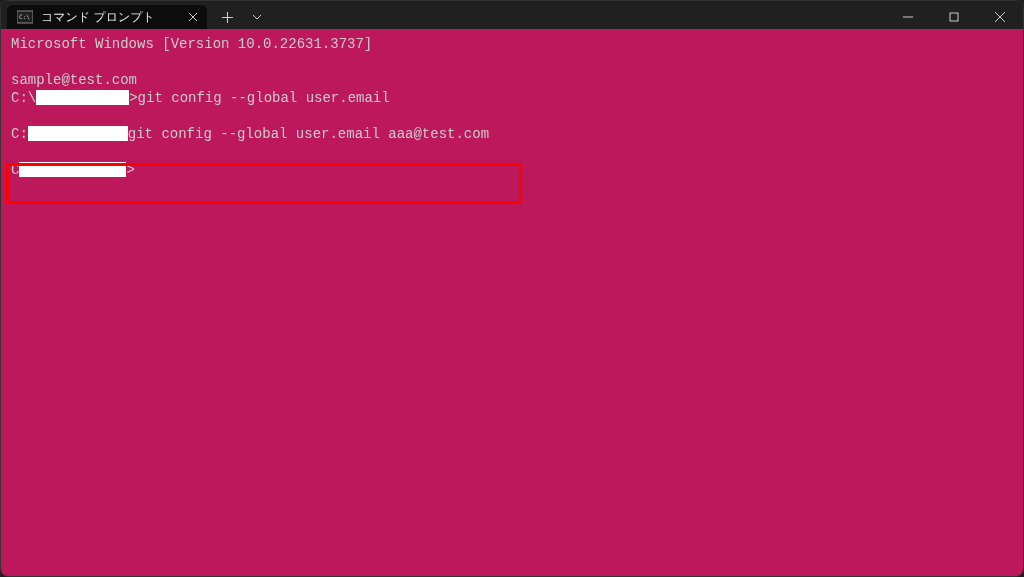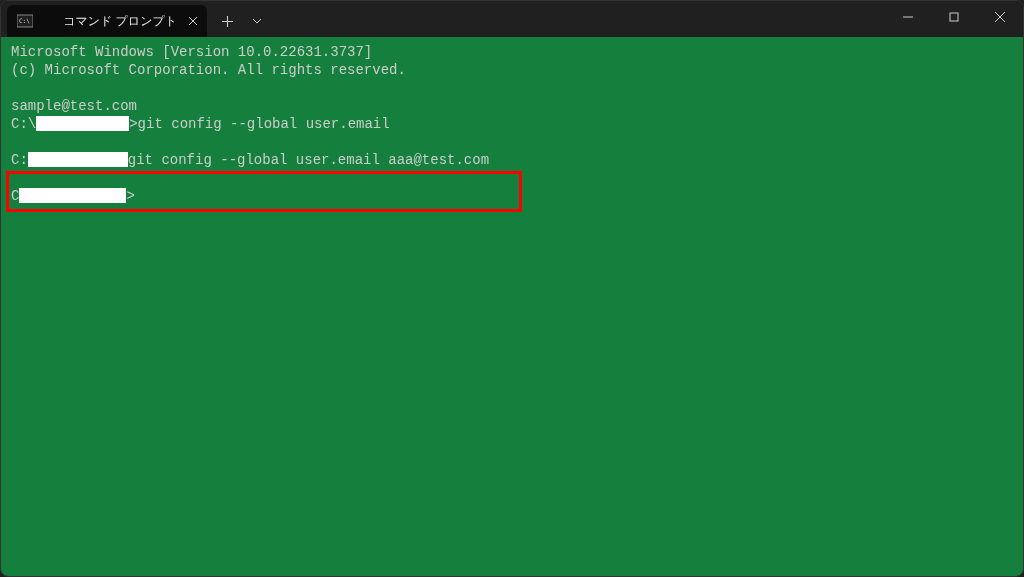--- a/index.html
+++ b/index.html
@@ -18,26 +18,25 @@
       width: 100%;
       height: 100%;
       background: #0c0c0c;
       display: flex;
       flex-direction: column;
       border: 1px solid #333;
       border-radius: 8px;
       overflow: hidden;
     }
     .titlebar {
-      height: 36px;
+      height: 28px;
       background: #202020;
       display: flex;
       align-items: stretch;
       user-select: none;
-      text-align: right;
     }
     .tab {
       display: flex;
       align-items: center;
       background: #0c0c0c;
       padding: 0 6px 0 10px;
       min-width: 200px;
       border-top-left-radius: 6px;
       border-top-right-radius: 6px;
       margin-top: 4px;
@@ -101,21 +100,21 @@
       align-items: center;
       justify-content: center;
       color: #ccc;
     }
     .window-btn svg {
       width: 10px;
       height: 10px;
     }
     .terminal {
       flex: 1;
-      background: #15803d;
+      background: #be185d;
       padding: 6px 10px;
       font-family: Consolas, "Courier New", monospace;
       font-size: 14px;
       line-height: 18px;
       color: #cccccc;
       position: relative;
       overflow: hidden;
     }
     .line {
       white-space: pre;
@@ -189,21 +188,20 @@
         <svg viewBox="0 0 10 10">
             <line x1="0" y1="0" x2="10" y2="10" stroke="currentColor" stroke-width="1"></line>
             <line x1="10" y1="0" x2="0" y2="10" stroke="currentColor" stroke-width="1"></line>
           </svg>
       </div>
     </div>
   </div>
 
   <div class="terminal">
     <div class="line">Microsoft Windows [Version 10.0.22631.3737]</div>
-    <div class="line">(c) Microsoft Corporation. All rights reserved.</div>
     <div class="line"></div>
     <div class="line">sample@test.com</div>
     <div class="line"><span>C:\</span><span class="redacted" style="width:93px"></span><span>&gt;git config --global user.email</span></div>
     <div class="line"></div>
     <div class="line"><span>C:</span><span class="redacted" style="width:100px"></span><span>git config --global user.email aaa@test.com</span></div>
     <div class="line"></div>
     <div class="line"><span>C</span><span class="redacted" style="width:107px"></span><span>&gt;</span><span class="cursor"></span></div>
 
     <div class="highlight-box" style="top:134px;left:5px;width:516px;height:41px"></div>
   </div>

